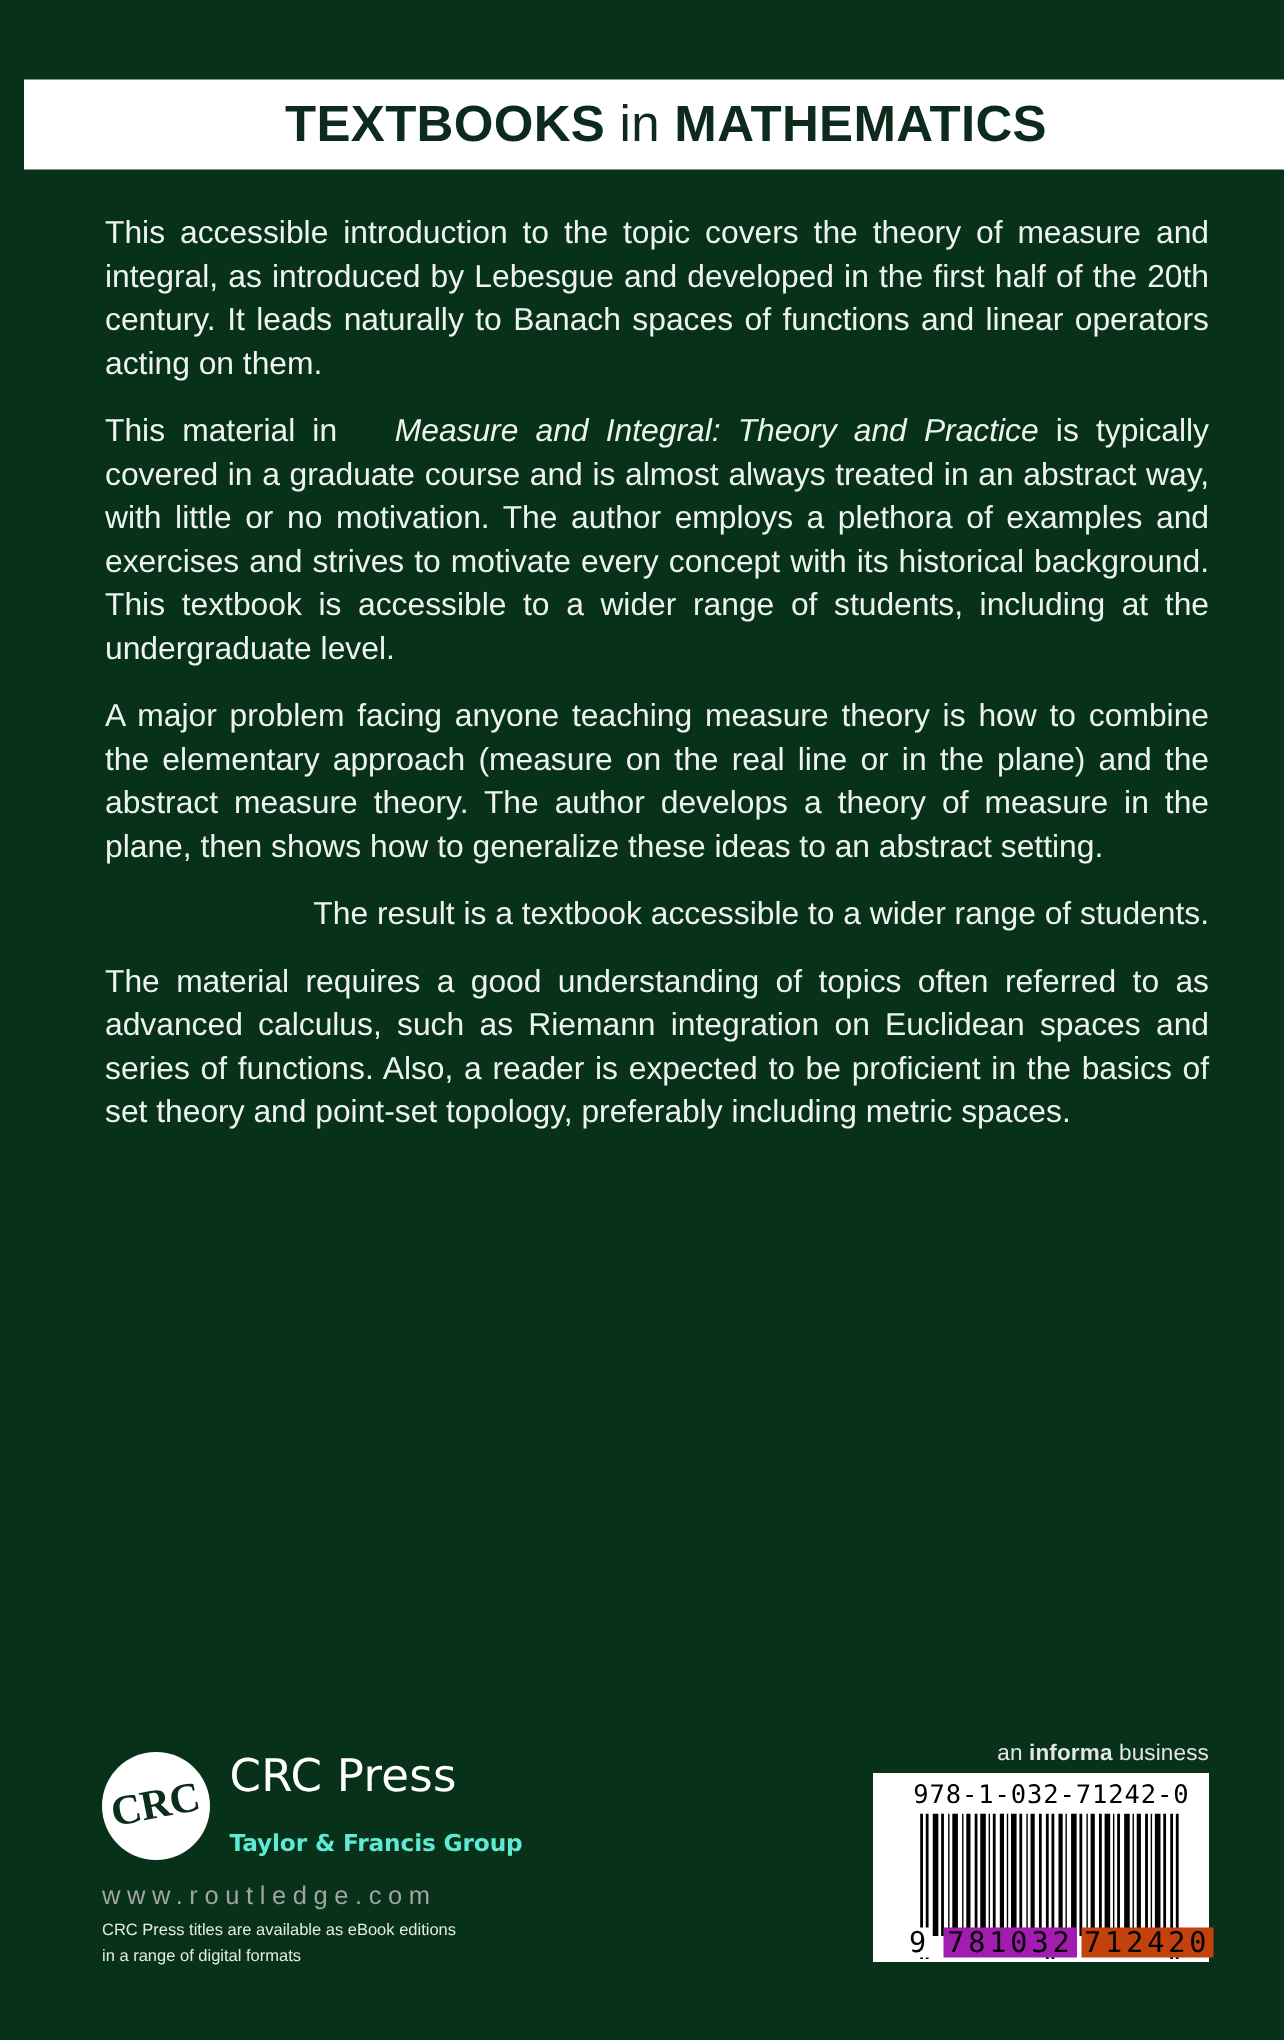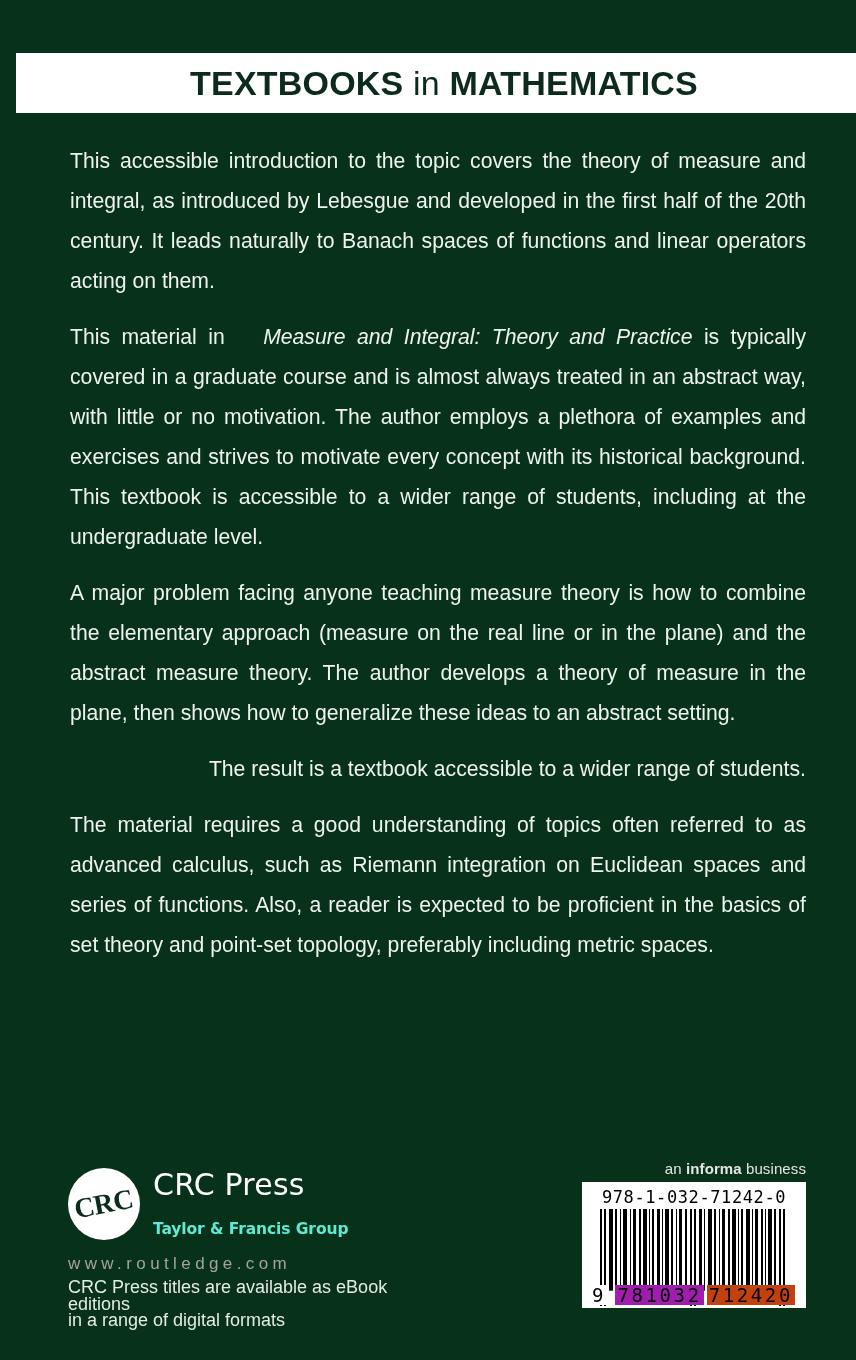--- a/index.html
+++ b/index.html
@@ -43,21 +43,21 @@
   .blurb {
     position: absolute;
     left: 70px;
     top: 141px;
     width: 736px;
   }
   .blurb p {
     margin: 0 0 16px 0;
     color: #eef3ef;
     font-size: 21.2px;
-    line-height: 40px;
+    line-height: 29px;
     text-align: justify;
     font-weight: 400;
     font-family: "Liberation Sans", sans-serif;
     -webkit-hyphens: none;
     hyphens: none;
   }
   .blurb p:last-child {
     margin-bottom: 0;
   }
   .blurb p.nojust {
@@ -124,21 +124,21 @@
   }
   .pub-url {
     color: #a3a3a3;
     font-size: 17px;
     letter-spacing: 4.4px;
     margin-top: 14px;
     font-family: "Liberation Sans", sans-serif;
   }
   .pub-note {
     color: #e3ebe5;
-    font-size: 18px;
+    font-size: 11px;
     line-height: 16.5px;
     margin-top: 5px;
     font-family: "Liberation Sans", sans-serif;
   }
 
   
   .informa {
     position: absolute;
     right: 50px;
     top: 1160px;
@@ -153,21 +153,21 @@
 
   
   .barcode-box {
     position: absolute;
     left: 582px;
     top: 1182px;
     width: 224px;
     height: 126px;
     background: #ffffff;
     box-sizing: border-box;
-    padding: 5px 10px 2px 10px;
+    padding: 5px 10px 2px 24px;
     display: flex;
     flex-direction: column;
   }
   .isbn-text {
     color: #000000;
     font-family: "DejaVu Sans Mono", monospace;
     font-size: 17px;
     letter-spacing: 0.6px;
     text-align: center;
     line-height: 20px;

